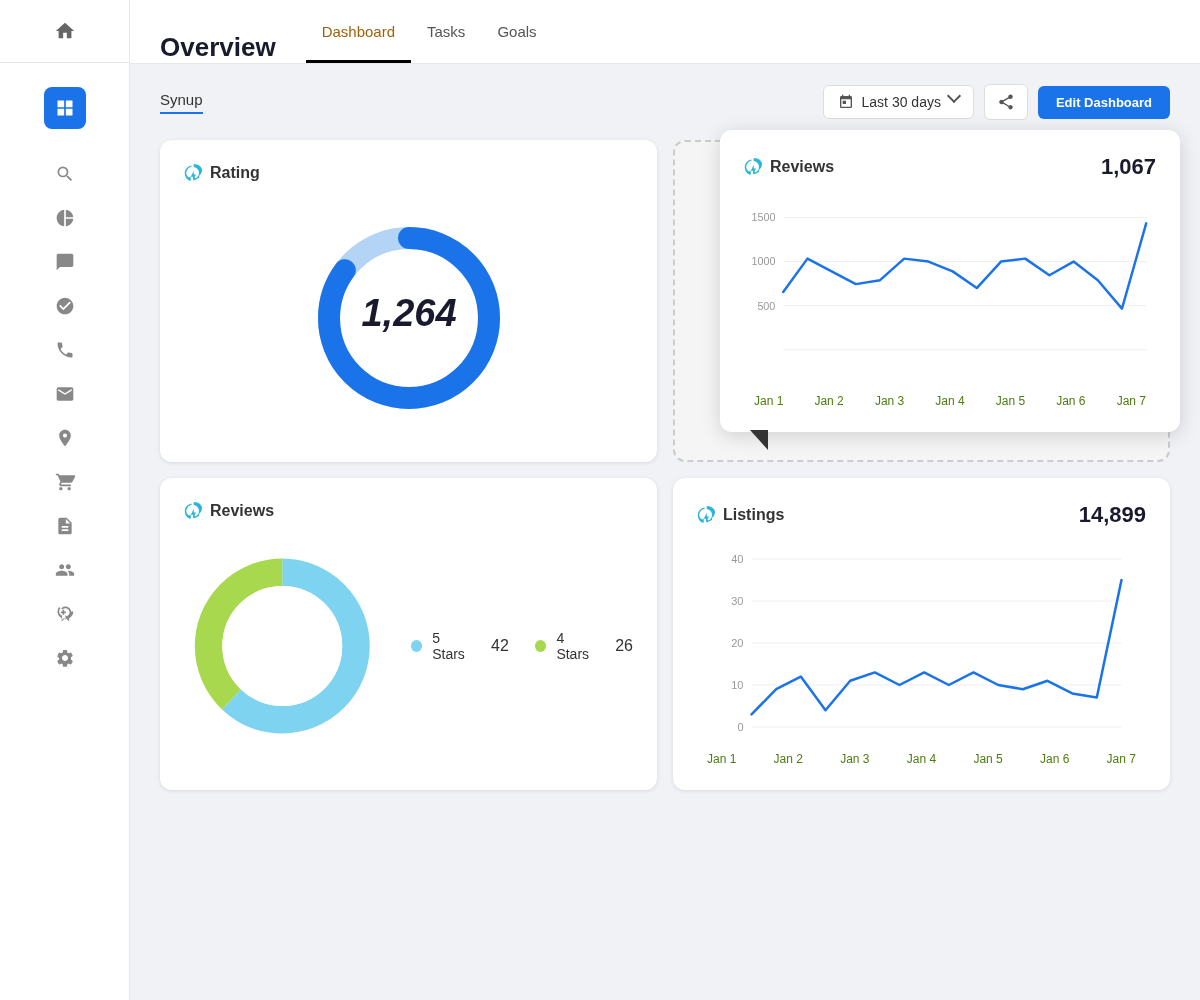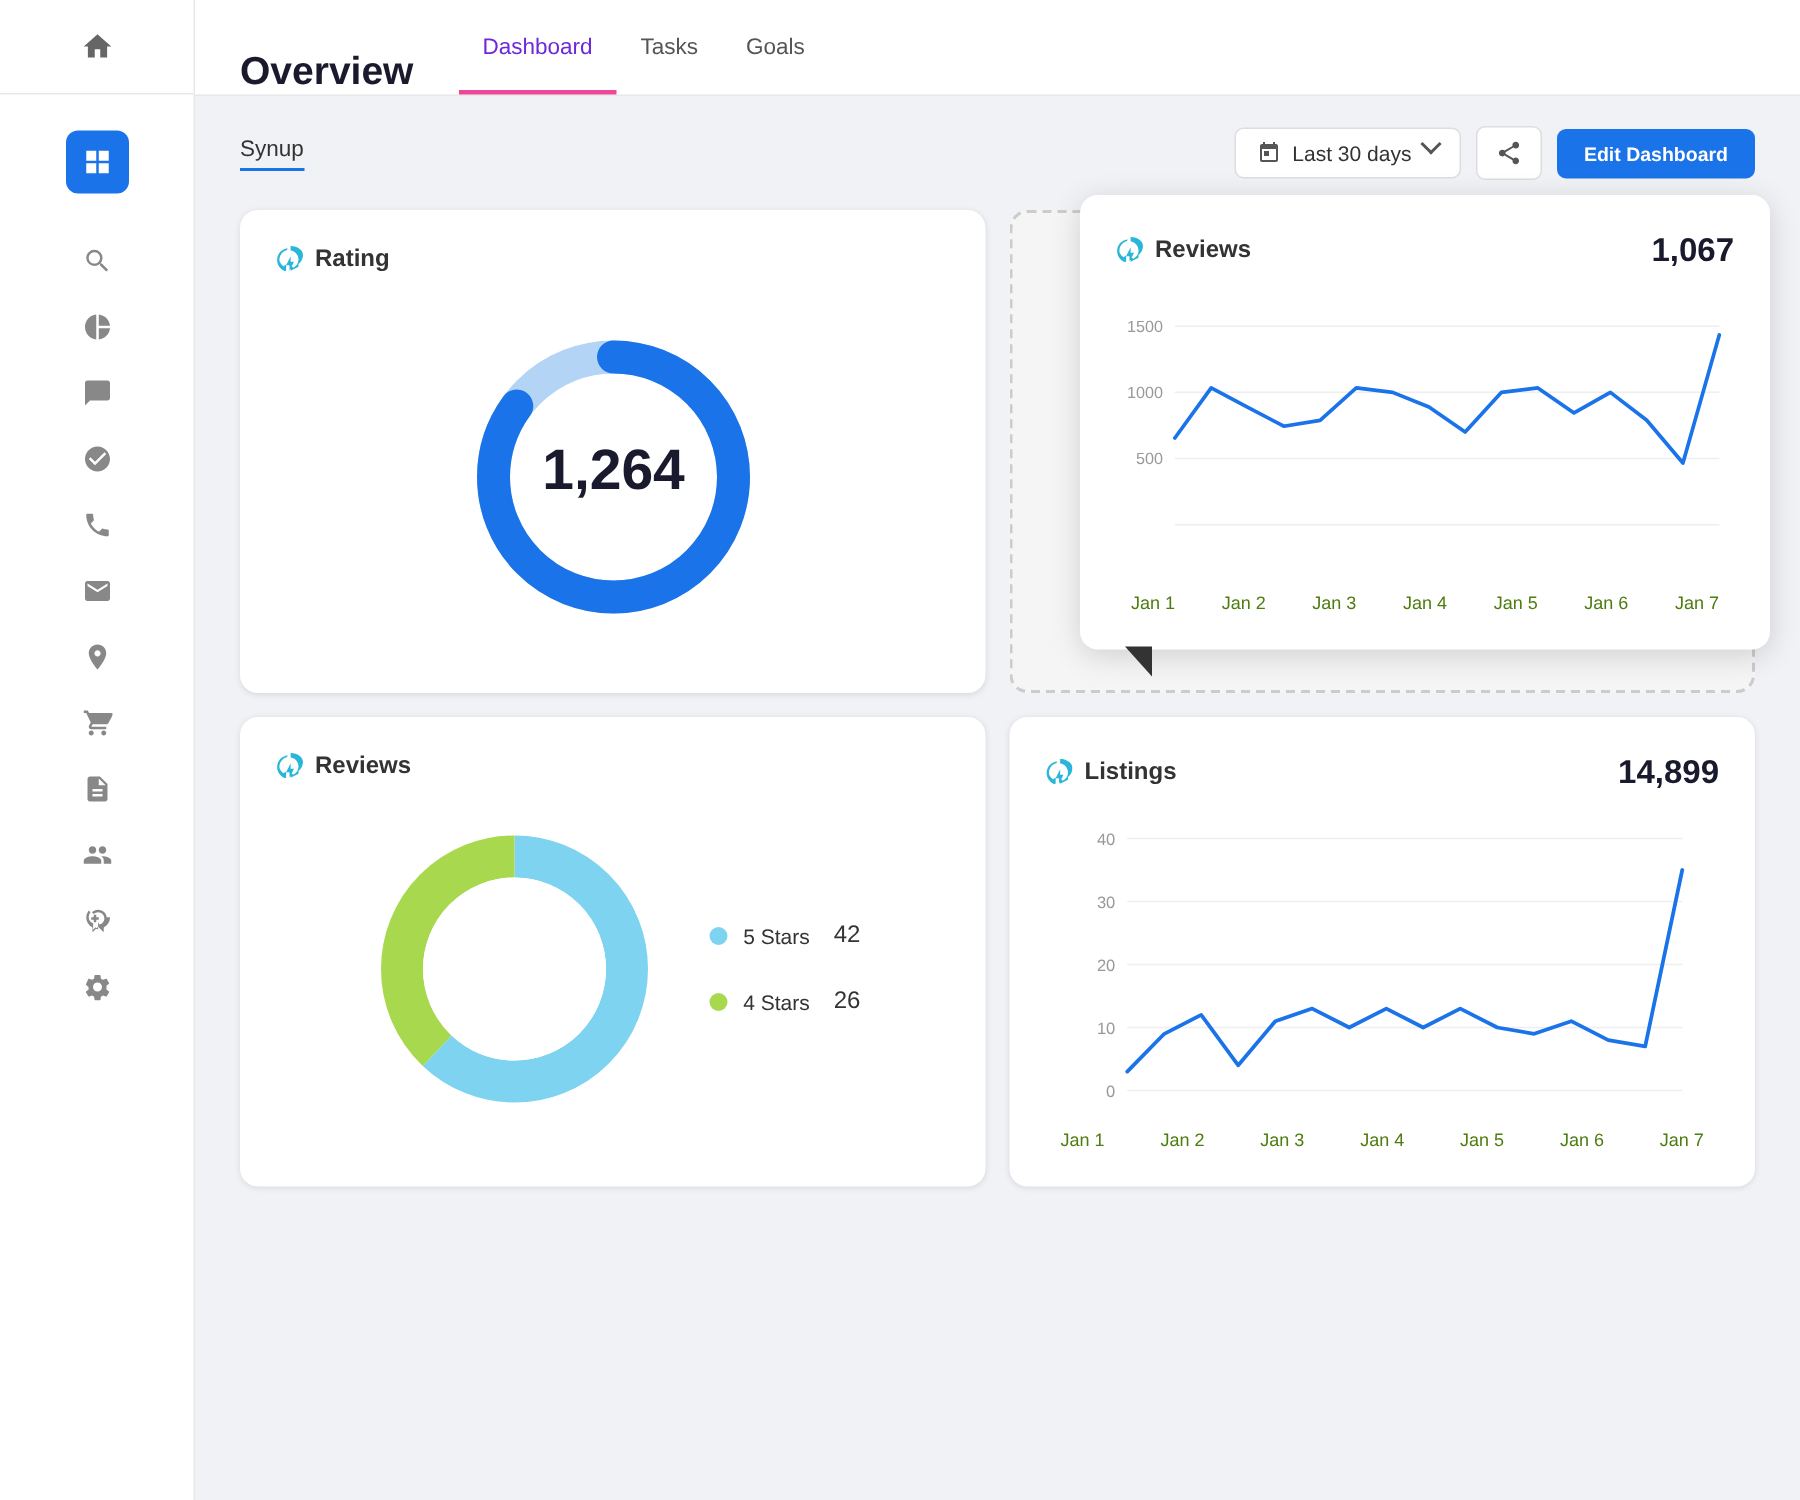--- a/index.html
+++ b/index.html
@@ -18,21 +18,21 @@
     .sidebar-icon svg { width: 20px; height: 20px; fill: #888; }
 
     
     .main-content { flex: 1; display: flex; flex-direction: column; overflow: hidden; }
 
     
     .top-nav { background: white; border-bottom: 1px solid #e8e8e8; padding: 0 30px; display: flex; align-items: flex-end; height: 64px; gap: 30px; }
     .nav-title { font-size: 26px; font-weight: 700; color: #1a1a2e; }
     .nav-tabs { display: flex; gap: 0; }
     .nav-tab { padding: 20px 16px; font-size: 15px; color: #555; cursor: pointer; border-bottom: 3px solid transparent; text-decoration: none; }
-    .nav-tab.active { color: #6d28d9; border-bottom: 3px solid #ec4899; font-weight: 500; }
+    .nav-tab.active { color: #a16207; border-bottom: 3px solid #000000; font-weight: 500; }
 
     
     .content-area { flex: 1; padding: 20px 30px; overflow: auto; position: relative; }
 
     
     .sub-nav { display: flex; align-items: center; justify-content: space-between; margin-bottom: 20px; }
     .sub-nav-left { display: flex; align-items: center; gap: 20px; }
     .synup-label { font-size: 15px; color: #333; font-weight: 500; border-bottom: 2px solid #1a73e8; padding-bottom: 4px; }
     .sub-nav-right { display: flex; align-items: center; gap: 10px; }
     .date-picker-btn { display: flex; gap: 8px; border: 1px solid #ddd; background: white; border-radius: 6px; padding: 8px 14px; font-size: 14px; color: #333; cursor: pointer; }
@@ -42,26 +42,26 @@
     
     .dashboard-grid { display: grid; grid-template-columns: 1fr 1fr; gap: 16px; position: relative; }
 
     
     .card { background: white; border-radius: 12px; padding: 24px; box-shadow: 0 1px 4px rgba(0,0,0,0.1); }
     .card-header { display: flex; align-items: center; justify-content: space-between; margin-bottom: 16px; }
     .card-title { display: flex; align-items: center; gap: 8px; font-size: 16px; font-weight: 600; color: #333; }
     .card-value { font-size: 22px; font-weight: 700; color: #1a1a2e; }
 
     
-    .donut-container { display: flex; align-items: flex-start; justify-content: center; padding: 10px 0; }
+    .donut-container { display: flex; align-items: flex-start; justify-content: center; padding: 10px 0; font-style: italic; }
     .donut-svg { width: 220px; height: 220px; }
 
     
     .reviews-donut-container { display: flex; align-items: center; justify-content: center; gap: 30px; padding: 10px 0; }
-    .reviews-legend { display: flex; flex-direction: column; gap: 26px; }
+    .reviews-legend { display: flex; gap: 26px; }
     .legend-item { display: flex; align-items: center; gap: 10px; font-size: 14px; color: #333; }
     .legend-dot { width: 12px; height: 12px; border-radius: 50%; }
     .legend-value { font-weight: 400; font-size: 16px; margin-left: 6px; }
     .x-axis-labels { display: flex; justify-content: space-between; padding: 4px 10px 0; font-size: 12px; color: #4d7c0f; }
 
     
     .popup-overlay { position: absolute; top: -10px; right: -10px; background: white; border-radius: 12px; padding: 24px; box-shadow: 0 4px 20px rgba(0,0,0,0.15); width: 460px; z-index: 10; }
     .popup-arrow { position: absolute; bottom: -18px; left: 30px; width: 0; height: 0; border-left: 18px solid transparent; border-right: 0px solid transparent; border-top: 20px solid #333; }
     .dashed-card { background: #f5f5f5; border-radius: 12px; border: 2px dashed #ccc; min-height: 320px; }
 

